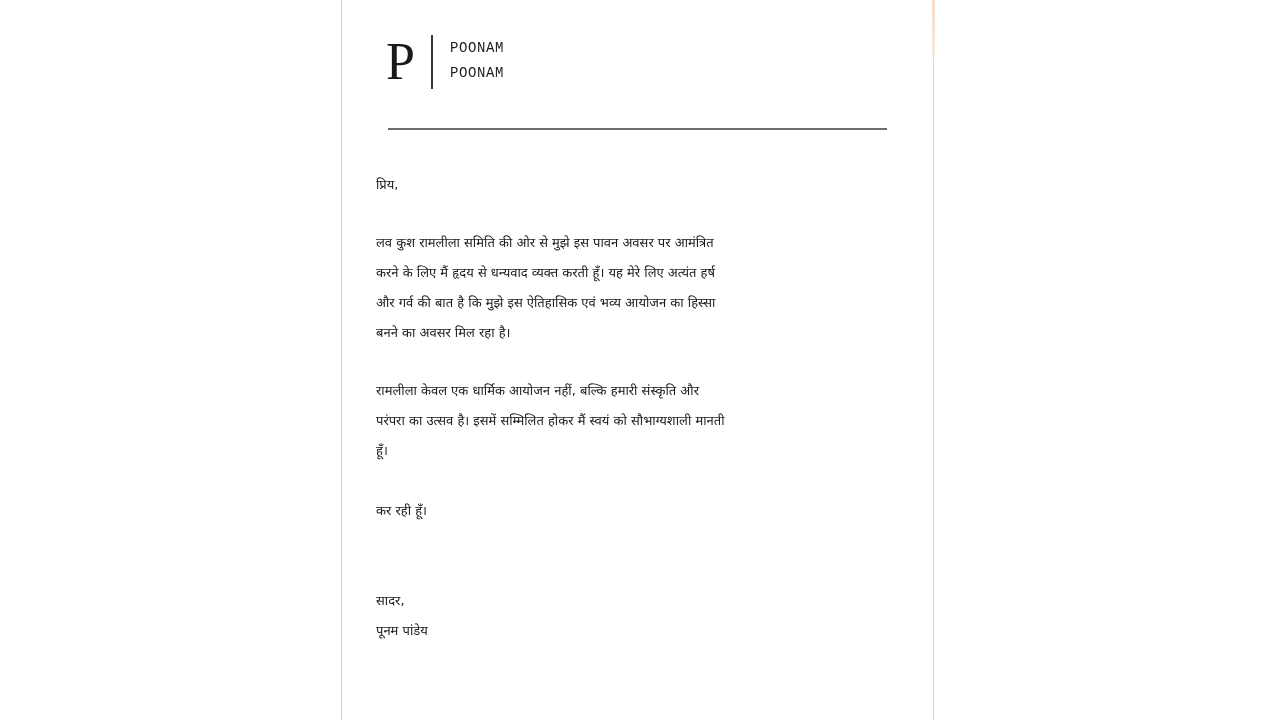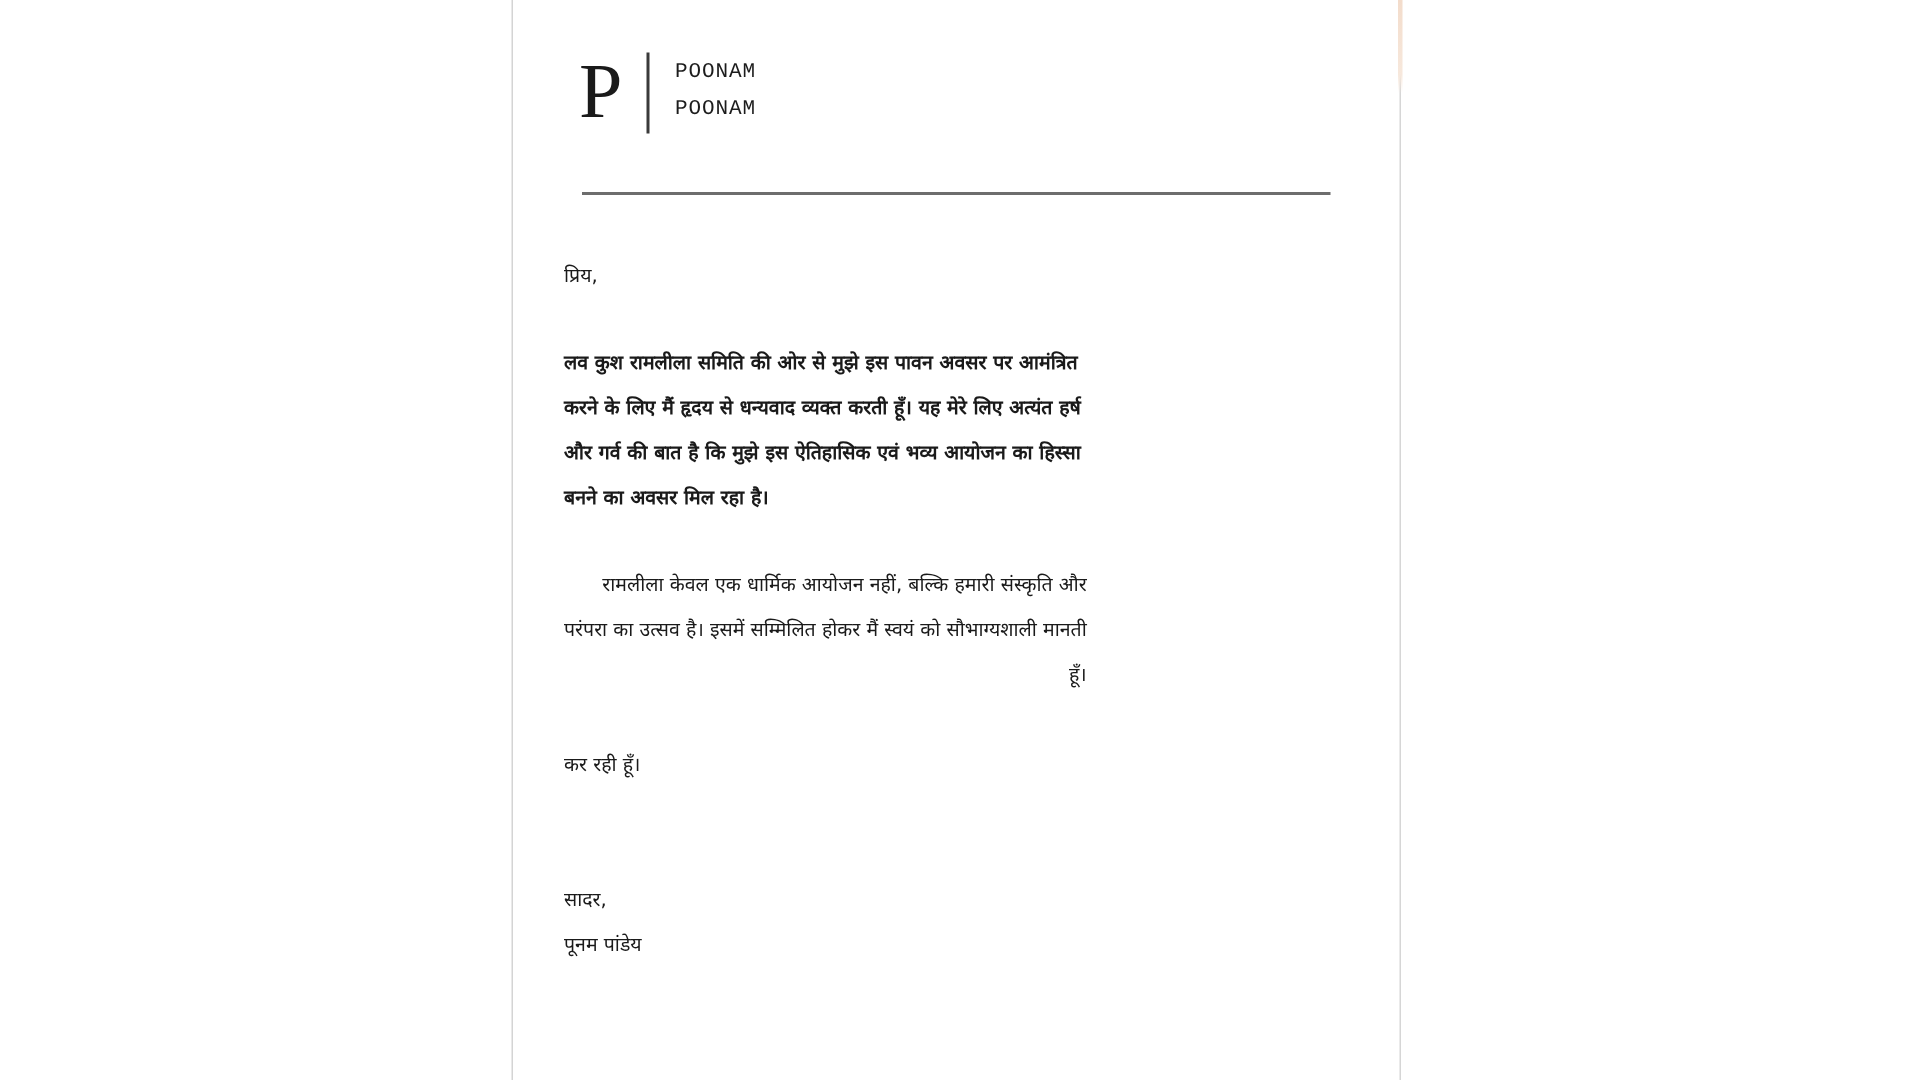--- a/index.html
+++ b/index.html
@@ -70,22 +70,22 @@
     position: absolute;
     left: 376px;
     color: #1a1a1a;
     font-family: "DejaVu Sans", "Liberation Sans", sans-serif;
     font-size: 13px;
     line-height: 30px;
     white-space: nowrap;
   }
   .letter-text div { height: 30px; }
   .salutation { top: 170px; }
-  .para1 { top: 228px; font-weight: bold; }
-  .para2 { top: 376px; text-align: right; }
+  .para1 { top: 228px; }
+  .para2 { top: 376px; }
   .para3 { top: 496px; }
   .closing { top: 586px; }
 </style>
 </head>
 <body>
 
 <div class="page"></div>
 <div class="peach-edge"></div>
 
 <div class="logo-letter">P</div>

